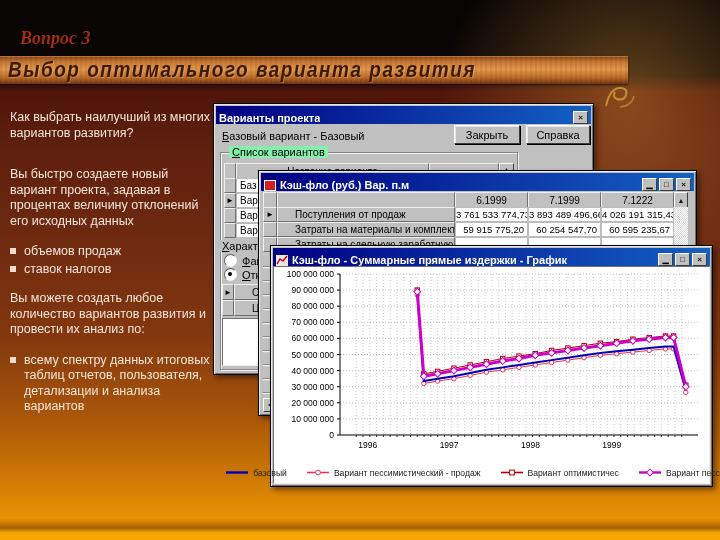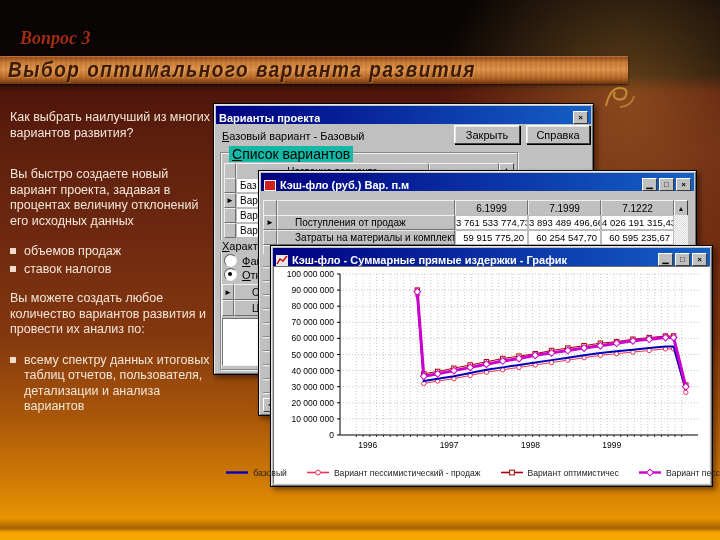--- a/index.html
+++ b/index.html
@@ -41,21 +41,21 @@
   .tbtn{width:15px;height:13px;background:#c0c0c0;border:1px solid;
     border-color:#fff #3c3c3c #3c3c3c #fff;font-size:8px;line-height:11px;
     text-align:center;color:#000;font-weight:bold;box-sizing:border-box;}
   .btn{position:absolute;background:#c0c0c0;border:1px solid;border-color:#fff #3c3c3c #3c3c3c #fff;
     box-shadow:inset 1px 1px 0 #e6e6e6, 1px 1px 0 #000;font-size:11px;text-align:center;
     line-height:17px;color:#000;box-sizing:border-box;}
   .acc{display:inline-block;}
   .acc::first-letter{text-decoration:underline;}
   .groupbox{position:absolute;border:1px solid #868686;
     box-shadow:inset 1px 1px 0 #f2f2f2, 1px 1px 0 #f2f2f2;}
-  .gb-label{position:absolute;left:8px;top:-7px;background:#14b8a6;font-size:14px;padding:0 3px;}
+  .gb-label{position:absolute;left:8px;top:-7px;background:#86efac;font-size:11px;padding:0 3px;}
   .hcell{background:#c0c0c0;border:1px solid;border-color:#efefef #6f6f6f #6f6f6f #efefef;
     font-size:10px;display:flex;align-items:center;justify-content:center;
     overflow:hidden;white-space:nowrap;box-sizing:border-box;}
   .lcell{background:#c0c0c0;border:1px solid;border-color:#efefef #6f6f6f #6f6f6f #efefef;
     font-size:10px;display:flex;align-items:center;padding-left:17px;
     overflow:hidden;white-space:nowrap;box-sizing:border-box;}
   .dcell{background:#fff;border:1px solid #bcbcbc;font-size:9.5px;text-align:right;
     padding:1px 3px 0 0;overflow:hidden;white-space:nowrap;box-sizing:border-box;}
   .selcell{background:#c0c0c0;border:1px solid;border-color:#efefef #6f6f6f #6f6f6f #efefef;
     font-size:8px;color:#000;display:flex;align-items:center;justify-content:center;box-sizing:border-box;}
@@ -176,21 +176,21 @@
     <div class="titlebar">
       <span style="width:12px;height:11px;background:#d02020;border:1px solid #fff;box-sizing:border-box;flex:none;"></span>
       <span class="tb-title">Кэш-фло (руб.)  Вар. п.м</span>
       <span class="tb-btns">
         <span class="tbtn">▁</span>
         <span class="tbtn">□</span>
         <span class="tbtn">×</span>
       </span>
     </div>
 
-    <div style="position:absolute;left:4px;top:21px;display:grid;grid-template-columns:14px 178px 73px 73px 73px 14px;grid-auto-rows:15px;margin-top:8px;">
+    <div style="position:absolute;left:4px;top:21px;display:grid;grid-template-columns:14px 178px 73px 73px 73px 14px;grid-auto-rows:15px;">
       <div class="hcell" style="height:17px;"></div>
       <div class="hcell" style="height:17px;"></div>
       <div class="hcell" style="height:17px;">6.1999</div>
       <div class="hcell" style="height:17px;">7.1999</div>
       <div class="hcell" style="height:17px;">7.1222</div>
       <div class="sbtn" style="height:17px;line-height:15px;">▲</div>
 
       <div class="selcell">
           <span>►</span>
         </div>

